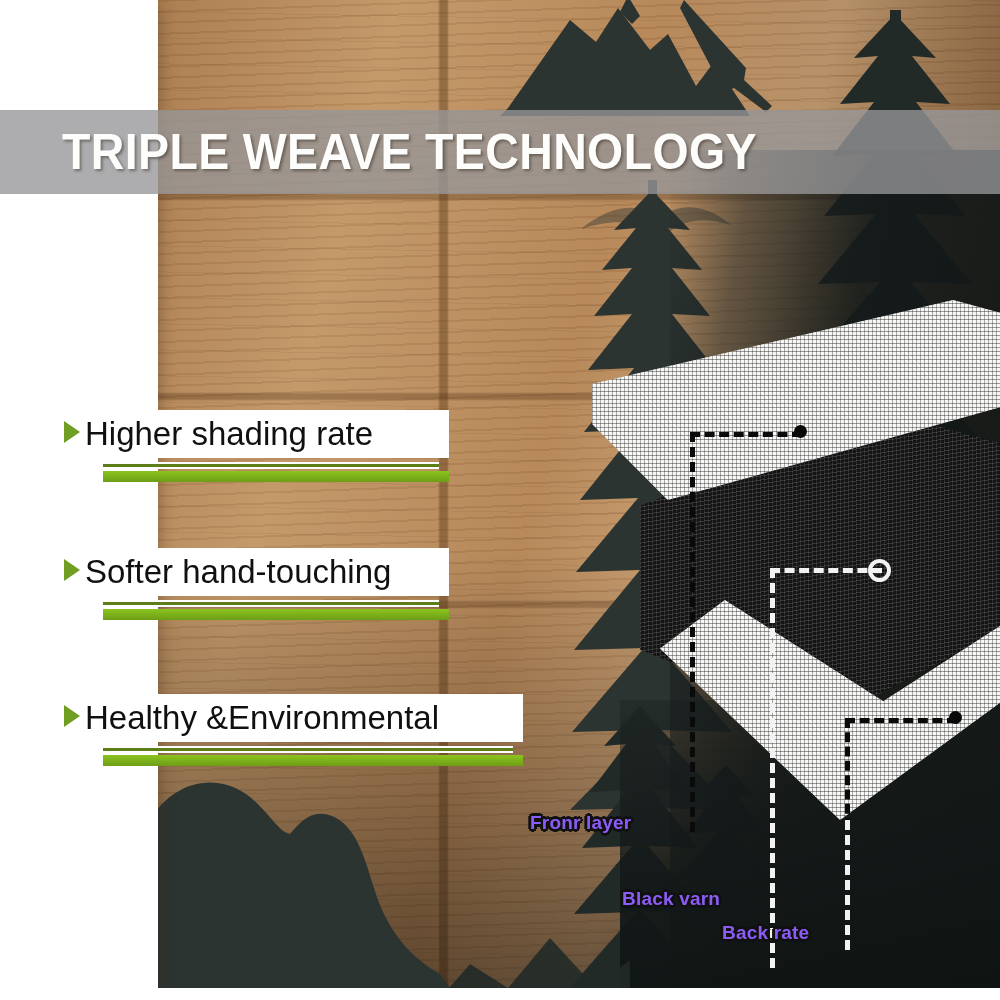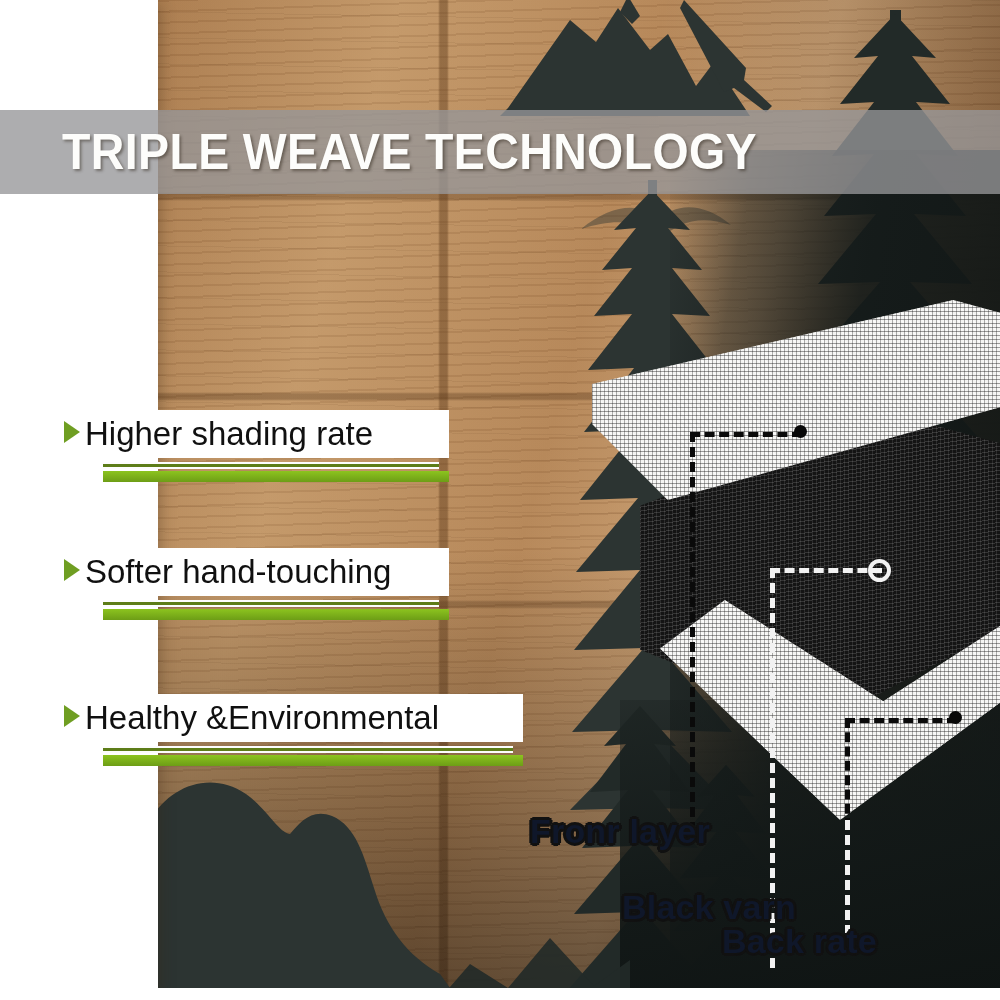--- a/index.html
+++ b/index.html
@@ -108,21 +108,21 @@
   .lead{position:absolute;}
   .dash-h-black{height:0;border-top:5px dashed #0a0a0a;}
   .dash-v-black{width:0;border-left:5px dashed #0a0a0a;}
   .dot-black{position:absolute;width:13px;height:13px;border-radius:50%;background:#080808;}
   .dash-h-white{height:0;border-top:5px dashed #f2f2f2;}
   .dash-v-white{width:0;border-left:5px dashed #f2f2f2;}
   .ring-white{position:absolute;width:15px;height:15px;border-radius:50%;border:4px solid #f2f2f2;}
 
   
   .lbl{
-    position:absolute;color:#0f172a;font-size:34px;font-weight:bold;white-space:nowrap;
+    position:absolute;color:#8b5cf6;font-size:19px;font-weight:bold;white-space:nowrap;
     font-family:"Liberation Sans",sans-serif;letter-spacing:.2px;
     text-shadow:
       -2px -2px 0 #111, 2px -2px 0 #111, -2px 2px 0 #111, 2px 2px 0 #111,
       -3px 0 0 #111, 3px 0 0 #111, 0 -3px 0 #111, 0 3px 0 #111;
   }
 </style>
 </head>
 <body>
 
 <div id="stage">

